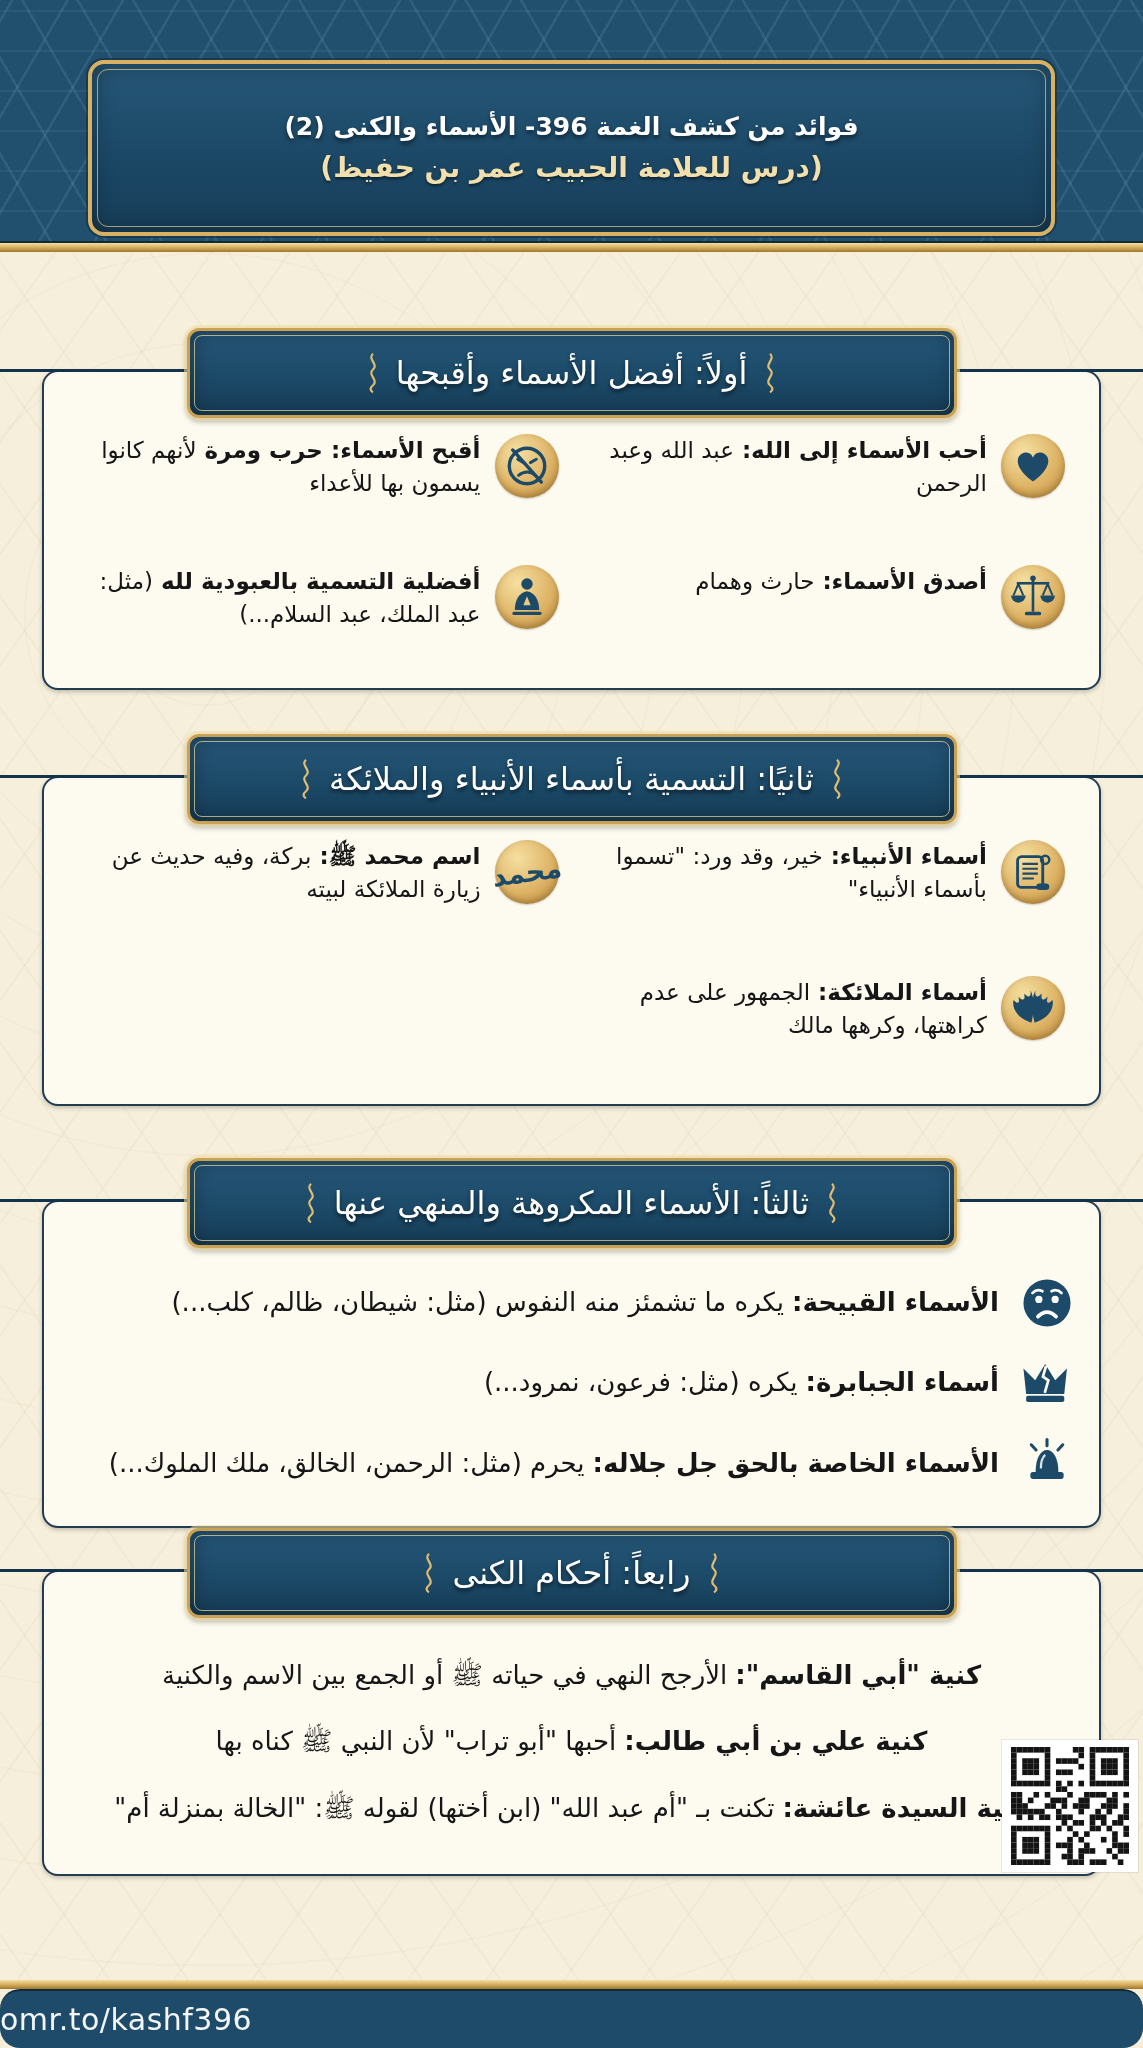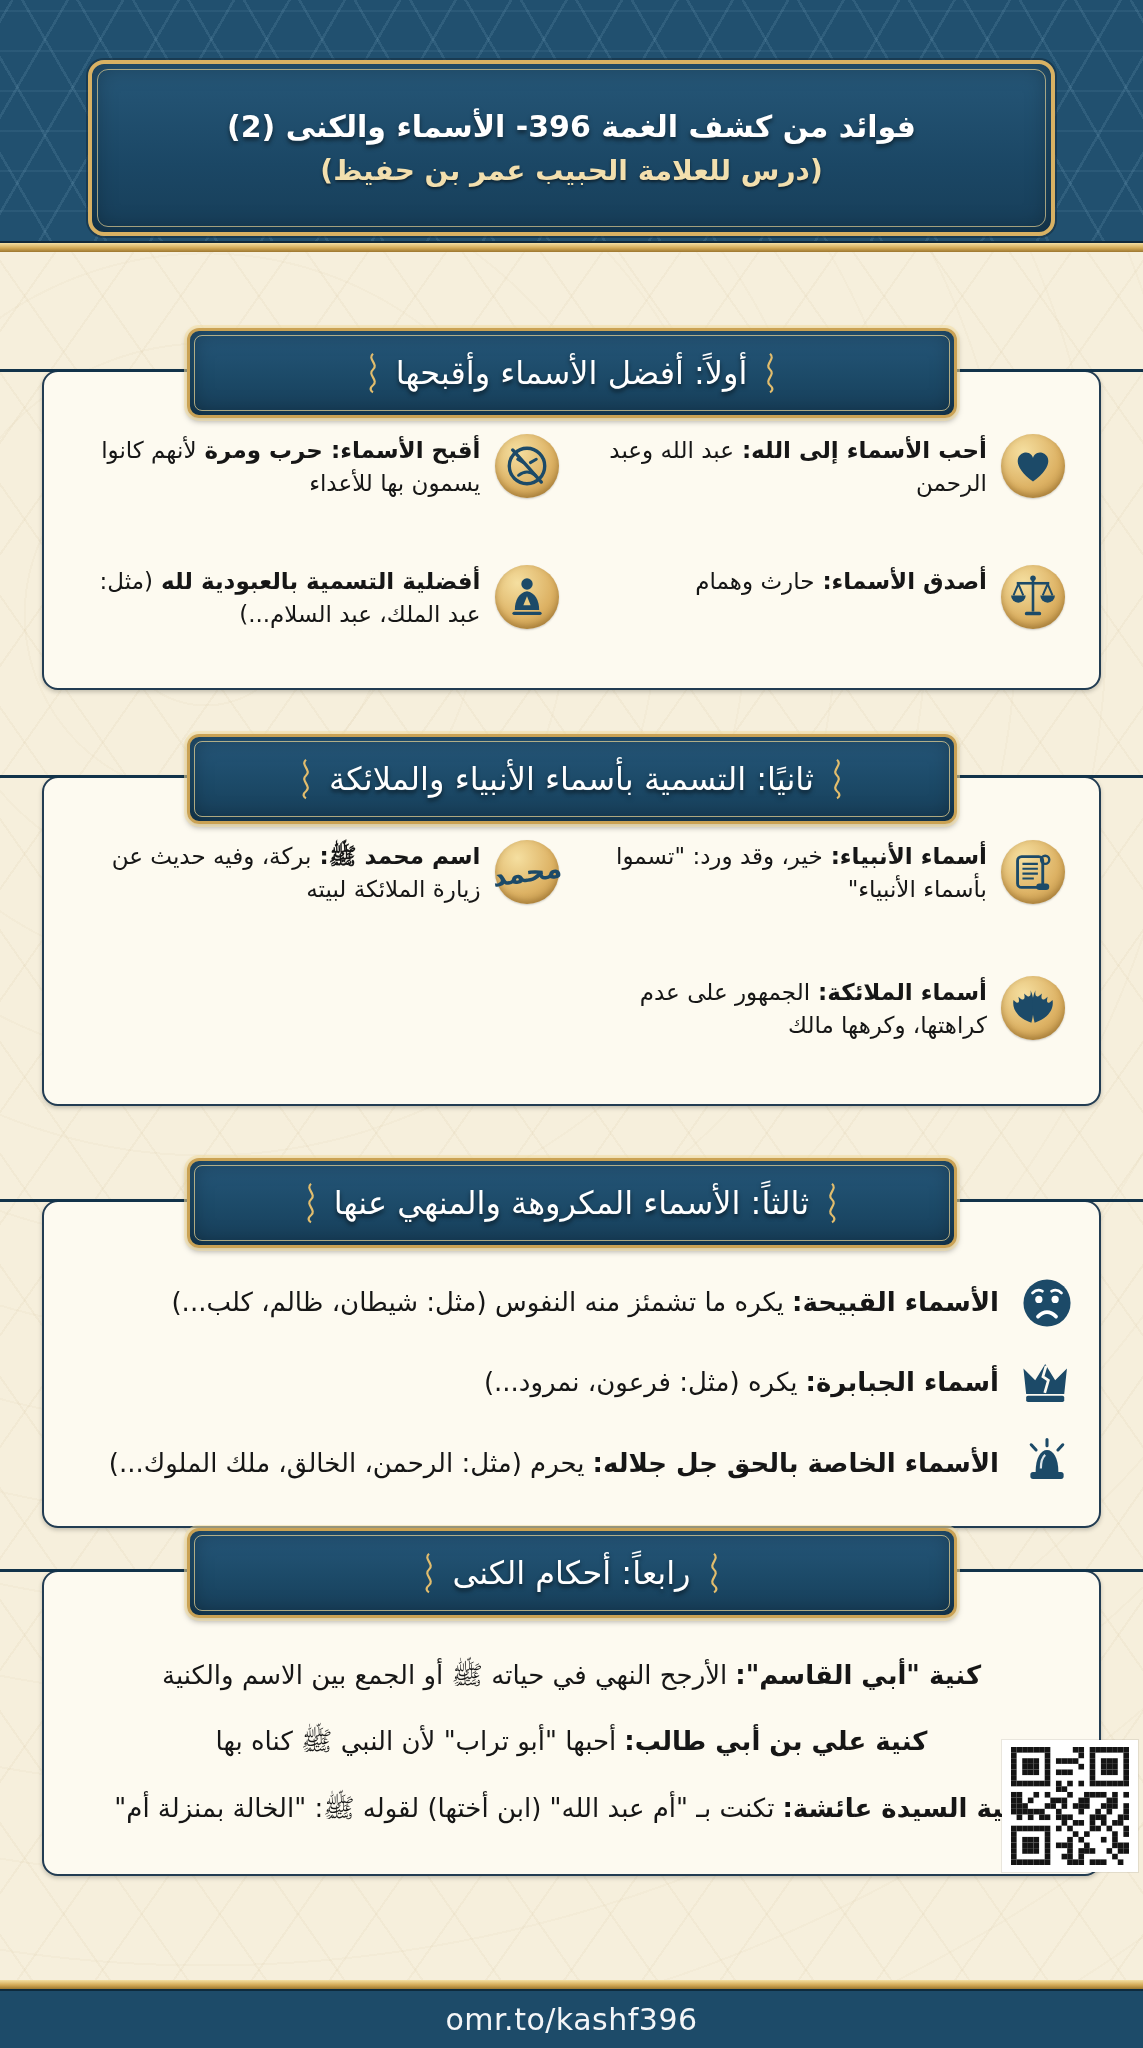--- a/index.html
+++ b/index.html
@@ -20,21 +20,21 @@
   }
   .top-gold{position:absolute;bottom:0;left:0;right:0;height:9px;
     background:linear-gradient(180deg,#f4dfa2,#d3aa57 55%,#9c7730);border-top:2px solid #11293a;}
   .header-card{position:absolute;top:60px;left:88px;right:88px;height:168px;
     background:linear-gradient(180deg,#265778,#1b4765 60%,#173e59);
     border:4px solid #d8b163;border-radius:16px;
     box-shadow:0 0 0 2px rgba(20,45,64,.6), inset 0 0 24px rgba(0,0,0,.35);
     display:flex;flex-direction:column;align-items:center;justify-content:center;gap:10px;}
   .header-card::after{content:"";position:absolute;inset:5px;border:1px solid rgba(240,216,150,.65);
     border-radius:11px;pointer-events:none;}
-  .header-title{color:#ffffff;font-weight:bold;font-size:30px;text-shadow:0 3px 4px rgba(0,0,0,.5);}
+  .header-title{color:#ffffff;font-weight:bold;font-size:25px;text-shadow:0 3px 4px rgba(0,0,0,.5);}
   .header-subtitle{color:#f2dfae;font-weight:bold;font-size:28px;text-shadow:0 2px 3px rgba(0,0,0,.5);}
   
   .banner-row{position:relative;height:84px;z-index:2;}
   .banner-line{position:absolute;left:0;right:0;top:50%;height:3px;margin-top:-1px;background:#12334a;}
   .banner{position:relative;width:764px;height:84px;margin:0 auto;
     background:linear-gradient(180deg,#26577a,#1c4a68 55%,#173e59);
     border:3px solid #caa254;border-radius:12px;
     box-shadow:0 0 0 3px rgba(244,223,162,.55), 0 3px 6px rgba(0,0,0,.35), inset 0 0 22px rgba(0,0,0,.35);
     display:flex;align-items:center;justify-content:center;gap:16px;}
   .banner::after{content:"";position:absolute;inset:4px;border:1px solid rgba(240,216,150,.7);border-radius:8px;}
@@ -64,21 +64,21 @@
   .badge.plain{background:none;box-shadow:none;}
   .muh{font-size:27px;font-weight:bold;color:#1c4a68;transform:rotate(-8deg);}
   
   .qr{position:absolute;top:1740px;right:5px;width:136px;height:132px;background:#ffffff;
     padding:7px;box-sizing:border-box;z-index:5;box-shadow:0 0 0 1px rgba(0,0,0,.08);}
   .qr svg{display:block;width:100%;height:100%;}
   
   .footer{position:absolute;bottom:0;left:0;right:0;z-index:4;}
   .footer-gold{height:9px;background:linear-gradient(180deg,#f4dfa2,#d3aa57 55%,#9c7730);}
   .footer-bar{height:57px;background:#1d4b69;border-top:2px solid #0e2a3c;
-    display:flex;align-items:center;justify-content:center;}
+    display:flex;align-items:center;border-radius:20px;}
   .footer-bar span{color:#f4f6f8;font-size:30px;letter-spacing:.5px;}
   
   .sec1 .banner-row{margin-top:328px;}
   .sec2 .banner-row{margin-top:44px;}
   .sec3 .banner-row{margin-top:52px;}
   .sec4 .banner-row{}
   svg .nv{fill:#1c4a68;}
   svg .nvs{stroke:#1c4a68;fill:none;}
 </style>
 </head>

